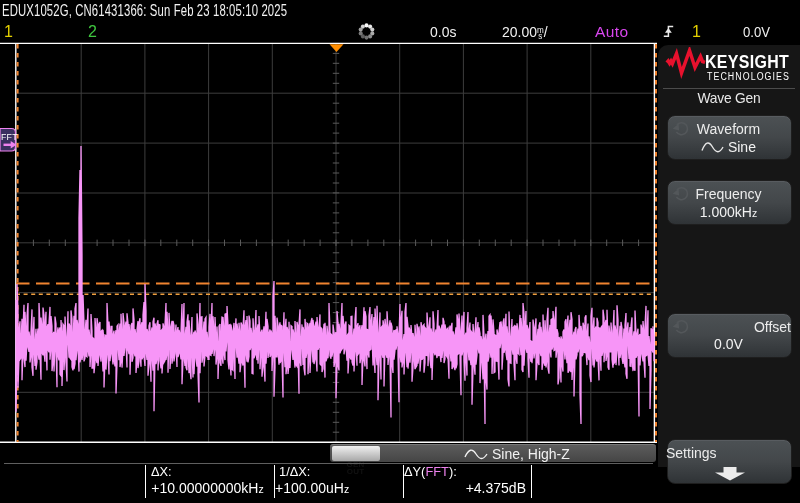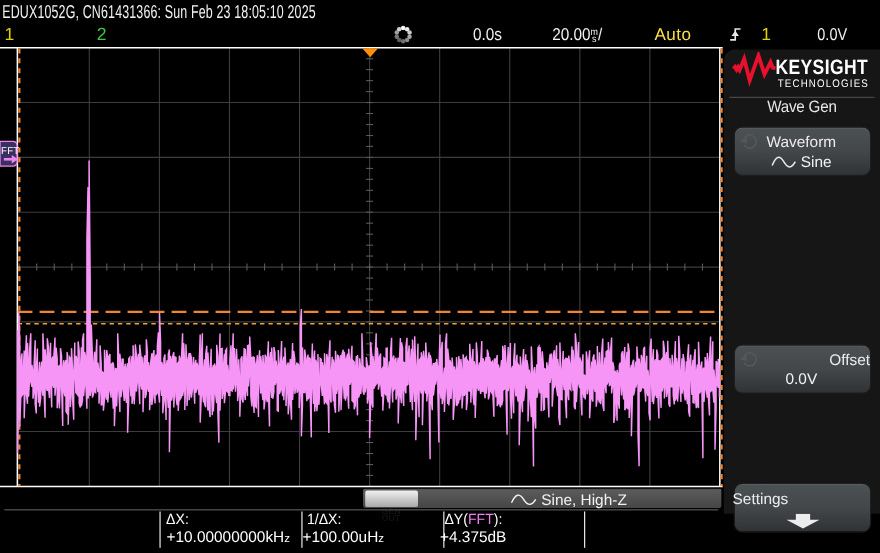--- a/index.html
+++ b/index.html
@@ -6,21 +6,21 @@
 .abs{position:absolute;white-space:nowrap}
 .cx{transform-origin:0 50%}
 </style></head><body>
 
 <div class="abs" style="left:2px;top:1px;font-size:17px;transform:scaleX(0.666);transform-origin:0 0;letter-spacing:0.2px;color:#f2f2f2">EDUX1052G, CN61431366: Sun Feb 23 18:05:10 2025</div>
 
 <div class="abs" style="left:4px;top:23px;font-size:16px;color:#e3cf00">1</div>
 <div class="abs" style="left:88px;top:23px;font-size:16px;color:#3fc73f">2</div>
 <div class="abs cx" style="left:429.5px;top:23px;font-size:15.5px;transform:scaleX(0.9);color:#f0f0f0">0.0s</div>
 <div class="abs cx" style="left:502px;top:23px;font-size:15.5px;transform:scaleX(0.9);color:#f0f0f0">20.00<span style="display:inline-block;vertical-align:-2px;line-height:6px;font-size:9px;text-align:center">m<br>s</span>/</div>
-<div class="abs cx" style="left:595px;top:23px;font-size:15.5px;letter-spacing:0.4px;transform:scaleX(1);color:#fde047">Auto</div>
+<div class="abs cx" style="left:595px;top:23px;font-size:15.5px;letter-spacing:0.4px;transform:scaleX(1);color:#d946ef">Auto</div>
 <div class="abs" style="left:692px;top:23px;font-size:16px;color:#e3cf00">1</div>
 <div class="abs cx" style="left:742.5px;top:23px;font-size:15.5px;transform:scaleX(0.85);color:#f0f0f0">0.0V</div>
 
 <svg class="abs" style="left:0;top:0" width="800" height="503" viewBox="0 0 800 503">
   <g>
     <circle cx="366.5" cy="25.4" r="2.05" fill="#fafafa"></circle>
     <circle cx="370.1" cy="26.6" r="2.05" fill="#ebebeb"></circle>
     <circle cx="372.3" cy="29.6" r="2.05" fill="#cdcdcd"></circle>
     <circle cx="372.3" cy="33.4" r="2.05" fill="#aaaaaa"></circle>
     <circle cx="370.1" cy="36.4" r="2.05" fill="#8c8c8c"></circle>
@@ -166,20 +166,28 @@
   <div class="abs" style="left:9px;top:70px;width:125px;height:45px;background:linear-gradient(#4c5154 0%,#43474a 50%,#2f3336 100%);border-radius:8px;border:1px solid #1e1e1e;box-shadow:inset 0 1px 0 #585c60">
       <svg class="abs" style="left:3px;top:3px" width="22" height="22" viewBox="0 0 22 22">
         <path d="M5.9,5.8 A6,6 0 1 1 5.4,12.9" fill="none" stroke="#53575a" stroke-width="1.6"></path>
         <polygon points="1.6,9.7 7.6,4.7 8.1,11.4" fill="#53575a"></polygon>
       </svg>
       <div class="abs" style="left:-2px;top:4.5px;width:125px;text-align:center;font-size:14px;color:#ececec">Waveform</div>
       <div class="abs" style="left:-2px;top:22.5px;width:125px;text-align:center;font-size:14px;color:#f2f2f2"><svg width="23" height="13" viewBox="0 0 23 13" style="vertical-align:-2px">
           <path d="M1,9.5 Q6,-3.5 11.5,6 T22,6" fill="none" stroke="#e8e8e8" stroke-width="1.4"></path>
         </svg> Sine</div>
     </div>
+  <div class="abs" style="left:9px;top:135px;width:125px;height:45px;background:linear-gradient(#4c5154 0%,#43474a 50%,#2f3336 100%);border-radius:8px;border:1px solid #1e1e1e;box-shadow:inset 0 1px 0 #585c60">
+      <svg class="abs" style="left:3px;top:3px" width="22" height="22" viewBox="0 0 22 22">
+        <path d="M5.9,5.8 A6,6 0 1 1 5.4,12.9" fill="none" stroke="#53575a" stroke-width="1.6"></path>
+        <polygon points="1.6,9.7 7.6,4.7 8.1,11.4" fill="#53575a"></polygon>
+      </svg>
+      <div class="abs" style="left:-2px;top:4.5px;width:125px;text-align:center;font-size:14px;color:#ececec">Frequency</div>
+      <div class="abs" style="left:-2px;top:22.5px;width:125px;text-align:center;font-size:14px;color:#f2f2f2">1.000kH<span style="font-size:10.5px">z</span></div>
+    </div>
   <div class="abs" style="left:9px;top:267.5px;width:125px;height:45px;background:linear-gradient(#4c5154 0%,#43474a 50%,#2f3336 100%);border-radius:8px;border:1px solid #1e1e1e;box-shadow:inset 0 1px 0 #585c60">
       <svg class="abs" style="left:3px;top:3px" width="22" height="22" viewBox="0 0 22 22">
         <path d="M5.9,5.8 A6,6 0 1 1 5.4,12.9" fill="none" stroke="#53575a" stroke-width="1.6"></path>
         <polygon points="1.6,9.7 7.6,4.7 8.1,11.4" fill="#53575a"></polygon>
       </svg>
       <div class="abs" style="left:-2px;top:5px;width:125px;text-align:right;font-size:14px;color:#ececec">Offset</div>
       <div class="abs" style="left:-2px;top:22.5px;width:125px;text-align:center;font-size:14px;color:#f2f2f2">0.0V</div>
     </div>
   <div class="abs" style="left:9px;top:394px;width:125px;height:45px;background:linear-gradient(#4c5154 0%,#43474a 50%,#2f3336 100%);border-radius:8px;border:1px solid #1e1e1e;box-shadow:inset 0 1px 0 #585c60">
       <div class="abs" style="left:-2px;top:4.5px;width:125px;text-align:left;font-size:14px;color:#ececec">Settings</div>
@@ -202,13 +210,13 @@
 <div class="abs" style="left:145px;top:464.5px;width:1.4px;height:33px;background:#fff"></div>
 <div class="abs" style="left:274px;top:464.5px;width:1.4px;height:33px;background:#fff"></div>
 <div class="abs" style="left:402.5px;top:464.5px;width:1.4px;height:33px;background:#fff"></div>
 <div class="abs" style="left:531px;top:464.5px;width:1.4px;height:33px;background:#fff"></div>
 
 <div class="abs cx" style="left:151px;top:464px;font-size:13.5px;transform:scaleX(0.95)">ΔX:</div>
 <div class="abs" style="left:145px;top:480px;width:125px;text-align:center;font-size:14px">+10.00000000kH<span style="font-size:10.5px">z</span></div>
 <div class="abs cx" style="left:279px;top:464px;font-size:13.5px;transform:scaleX(0.95)">1/ΔX:</div>
 <div class="abs" style="left:275px;top:480px;width:122px;text-align:left;font-size:14px">+100.00uH<span style="font-size:10.5px">z</span></div>
 <div class="abs cx" style="left:404px;top:464px;font-size:13.5px;transform:scaleX(0.95)">ΔY(<span style="color:#ee82ee">FFT</span>):</div>
-<div class="abs" style="left:400px;top:480px;width:126px;font-size:14px">+4.375dB</div>
+<div class="abs" style="left:400px;top:480px;width:126px;text-align:right;font-size:14px">+4.375dB</div>
 
 </body></html>

